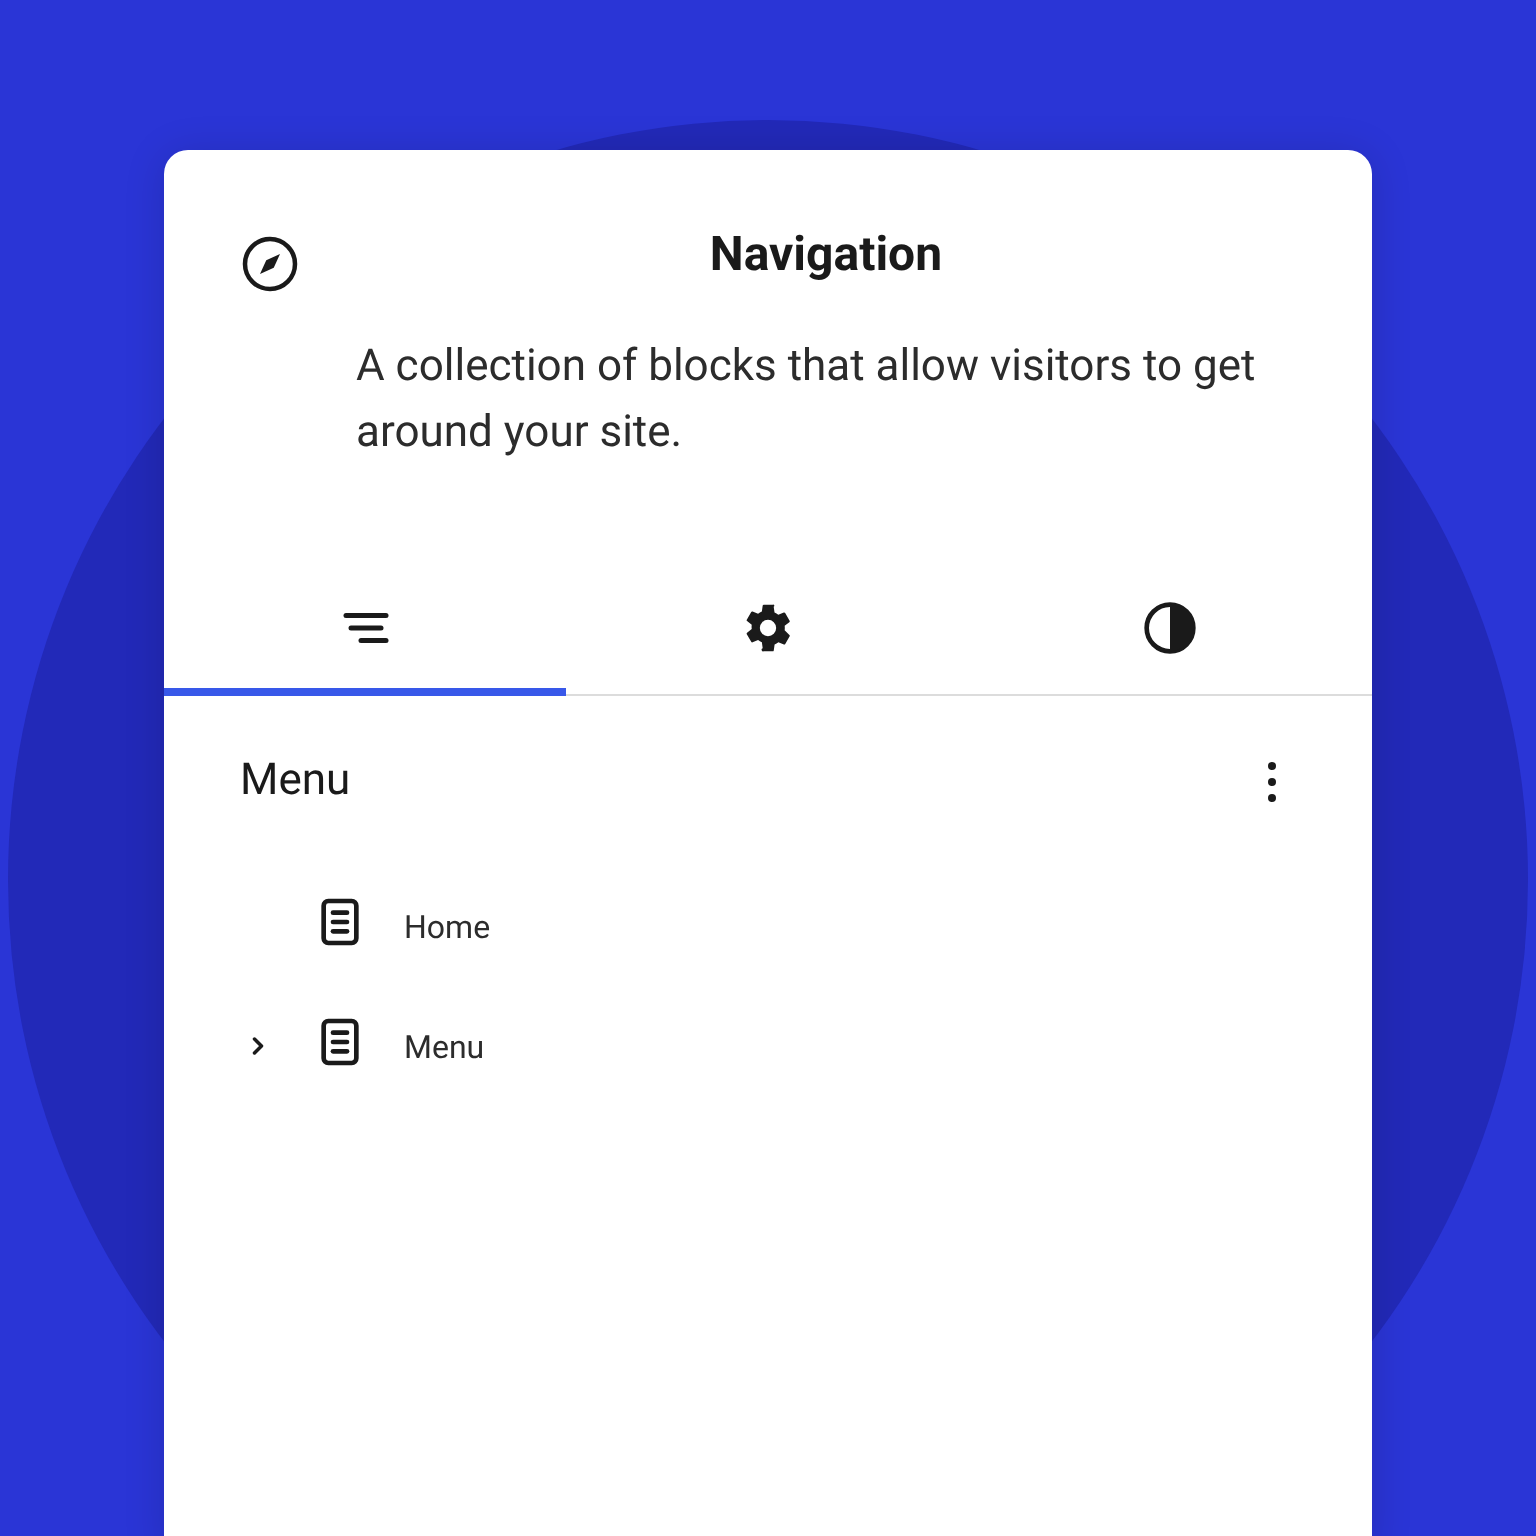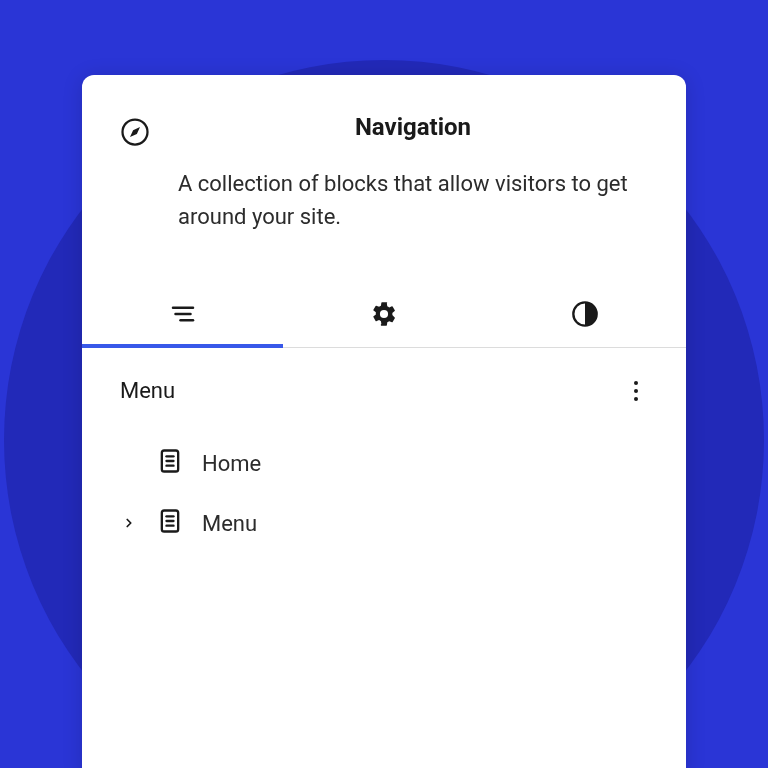--- a/index.html
+++ b/index.html
@@ -126,21 +126,21 @@
       height: 18px;
       flex-shrink: 0;
       display: flex;
       align-items: center;
       justify-content: center;
     }
     .page-icon {
       flex-shrink: 0;
     }
     .item-label {
-      font-size: 22px;
+      font-size: 16px;
       color: #2c2c2c;
       font-weight: 400;
     }
   </style>
 </head>
 <body>
 
 <div class="bg-circle"></div>
 
 <div class="panel">

